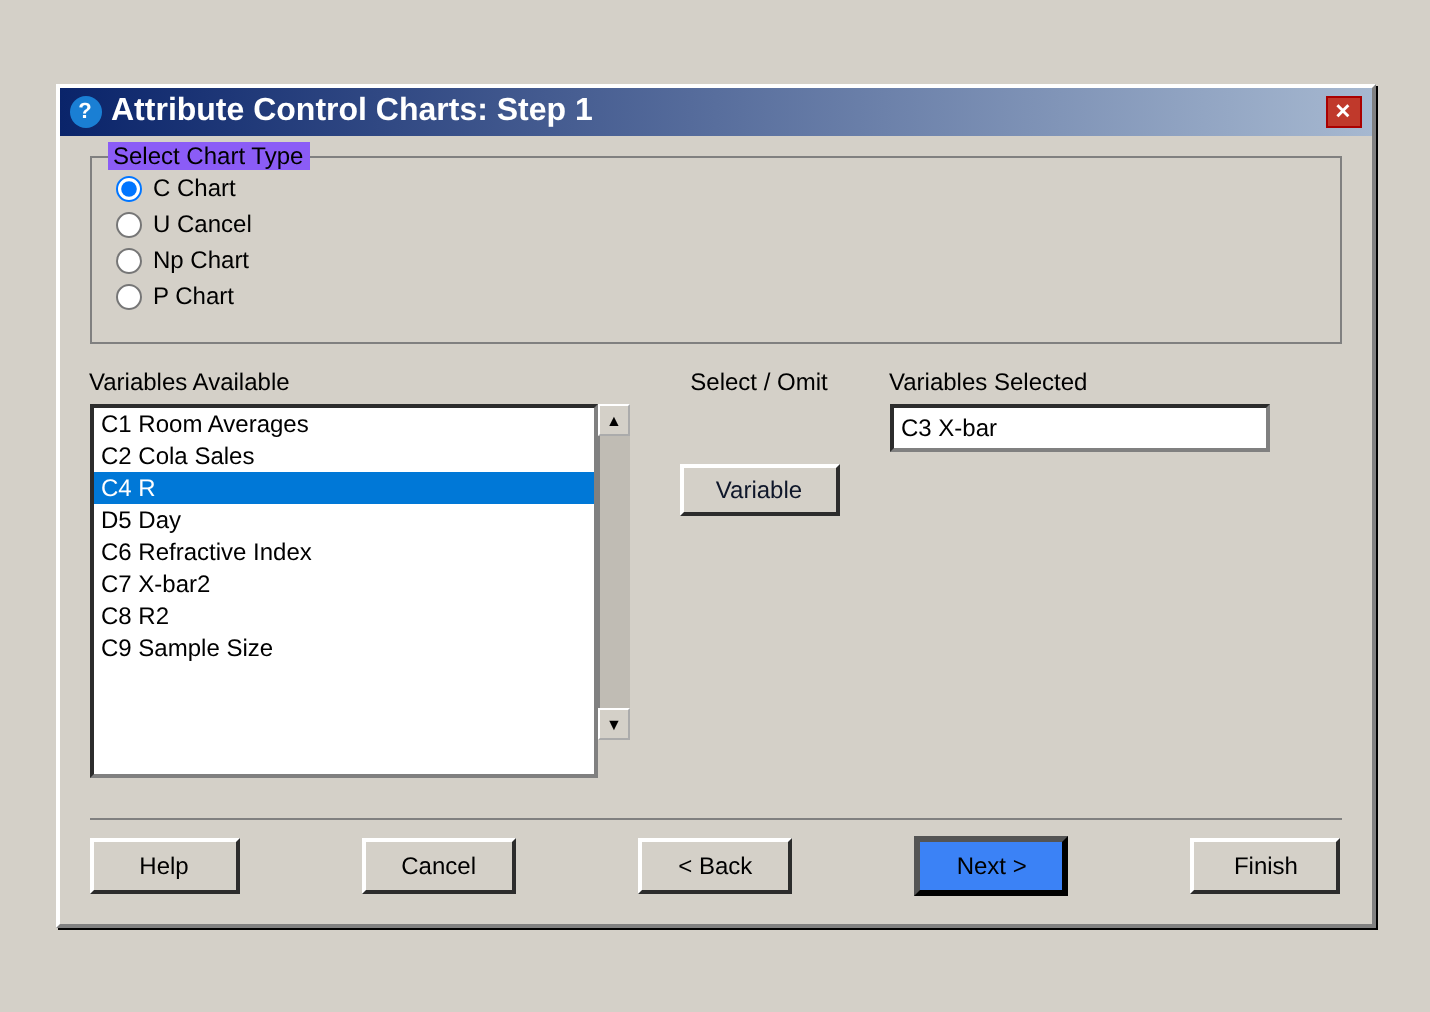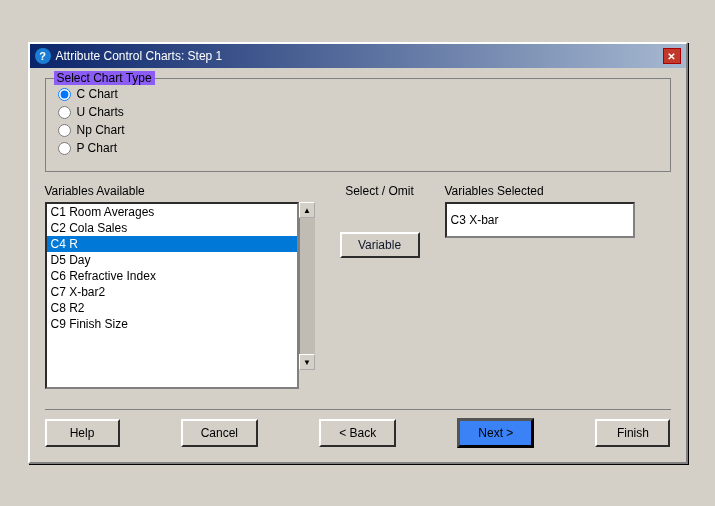--- a/index.html
+++ b/index.html
@@ -48,22 +48,22 @@
       display: flex;
       align-items: center;
       justify-content: center;
       font-weight: bold;
       font-size: 11px;
       color: #fff;
       flex-shrink: 0;
     }
 
     .title-text {
-      font-size: 12px;
-      font-weight: normal;
+      font-size: 16px;
+      font-weight: bold;
     }
 
     .close-btn {
       width: 18px;
       height: 16px;
       background: #c0392b;
       border: 1px solid #a00;
       display: flex;
       align-items: center;
       justify-content: center;
@@ -166,21 +166,21 @@
       border-right-color: #808080;
       border-bottom-color: #808080;
       cursor: pointer;
       color: #0f172a;
       min-width: 80px;
       text-align: center;
     }
 
     .selected-box {
       width: 190px;
-      height: 36px;
+      height: 24px;
       background: #fff;
       border: 2px inset #808080;
       font-size: 12px;
       padding: 2px 4px;
       display: flex;
       align-items: center;
     }
 
     .bottom-buttons {
       display: flex;
@@ -264,21 +264,21 @@
   <div class="window-body">
 
     <div class="group-box">
       <span class="group-box-title">Select Chart Type</span>
       <div class="radio-row">
         <input type="radio" name="charttype" id="c_chart" checked="" style="">
         <label class="radio-label" for="c_chart">C Chart</label>
       </div>
       <div class="radio-row">
         <input type="radio" name="charttype" id="u_chart" style="">
-        <label class="radio-label" for="u_chart">U Charts</label>
+        <label class="radio-label" for="u_chart">U Cancel</label>
       </div>
       <div class="radio-row">
         <input type="radio" name="charttype" id="np_chart" style="">
         <label class="radio-label" for="np_chart">Np Chart</label>
       </div>
       <div class="radio-row">
         <input type="radio" name="charttype" id="p_chart" style="">
         <label class="radio-label" for="p_chart">P Chart</label>
       </div>
     </div>
@@ -290,21 +290,21 @@
         <div class="listbox-container">
           <div class="listbox-inner">
             <div class="listbox" id="varlist">
             <div class="list-item">C1 Room Averages</div>
                 <div class="list-item">C2 Cola Sales</div>
                 <div class="list-item selected">C4 R</div>
                 <div class="list-item">D5 Day</div>
                 <div class="list-item">C6 Refractive Index</div>
                 <div class="list-item">C7 X-bar2</div>
                 <div class="list-item">C8 R2</div>
-                <div class="list-item">C9 Finish Size</div>
+                <div class="list-item">C9 Sample Size</div>
               </div>
           </div>
           <div class="scrollbar">
             <div class="scroll-arrow">▲</div>
             <div class="scroll-track"></div>
             <div class="scroll-arrow">▼</div>
           </div>
         </div>
       </div>
 

